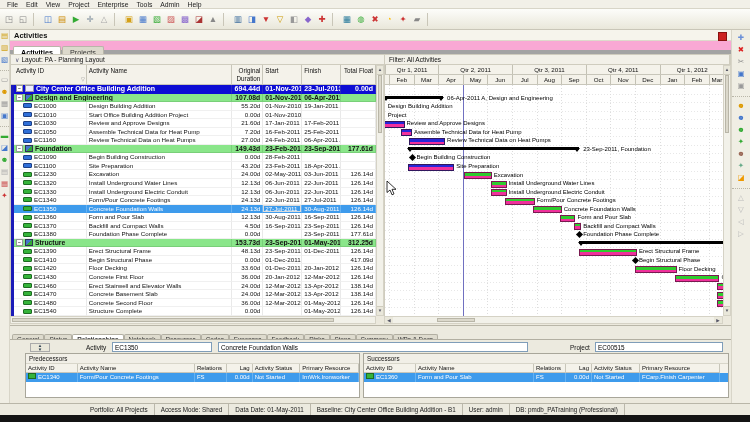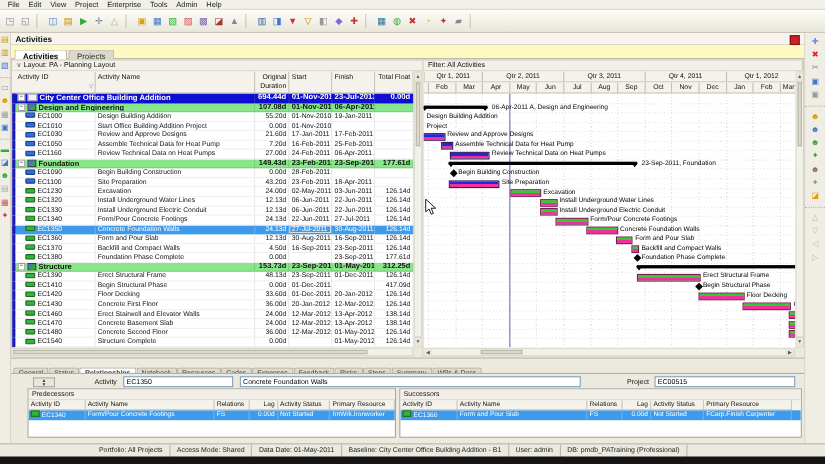--- a/index.html
+++ b/index.html
@@ -19,22 +19,22 @@
   .side-tools{position:absolute;top:30px;bottom:19px;background:#f0eee4;box-sizing:border-box}
   #left-tools{left:0;width:10px;border-right:1px solid #d8d5c8}
   #right-tools{right:0;width:19px;border-left:1px solid #d8d5c8;padding-top:2px}
   .st-ic{display:block;width:100%;height:12px;font-size:7.5px;line-height:12px;text-align:center}
   .st-sep{display:block;height:4px;border-bottom:1px dotted #b9b6a8;margin-bottom:3px}
   
   .title-bar{position:absolute;left:10px;top:30px;width:721px;height:11px;background:#f6f4ec;
              border-bottom:1px solid #dddacb;font-size:7.5px;font-weight:bold;line-height:11px;padding-left:4px;box-sizing:border-box}
   .red-ic{position:absolute;right:4px;top:2px;width:7px;height:7px;background:#cc2222;border:1px solid #881111;
           color:#fff;font-size:5px;line-height:6px;text-align:center}
-  .tab-bar{position:absolute;left:10px;top:41px;width:721px;height:13px;background:#fef9c3;
-           border-bottom:1px solid #a3a3a3;padding-left:3px;box-sizing:border-box}
+  .tab-bar{position:absolute;left:10px;top:41px;width:721px;height:13px;background:#f9a8d4;
+           border-bottom:4px solid #a3a3a3;padding-left:3px;box-sizing:border-box}
   .vtab{display:inline-block;height:12px;line-height:12px;font-size:7.2px;padding:0 7px;margin-right:1px;
         border:1px solid #b9b6a8;border-bottom:none;border-radius:2px 2px 0 0;background:#dcd9cc;color:#333;box-sizing:border-box}
   .vtab.active{background:#fff;font-weight:bold;height:13px;color:#000}
   .layout-bar{position:absolute;left:10px;top:54px;width:721px;height:11px;background:#f2f0e8;
               border:1px solid #cfccbe;box-sizing:border-box;font-size:6.5px;line-height:9px;display:flex}
   .layout-cell{padding:0 4px;border-right:1px solid #cfccbe;white-space:nowrap;overflow:hidden}
   .chev{color:#557;font-size:6px;margin-right:2px}
   
   .grid-wrap{position:absolute;left:10px;top:65px;width:366px;height:251px;background:#fff;overflow:hidden;
              border-left:1px solid #cfccbe;box-sizing:border-box}

